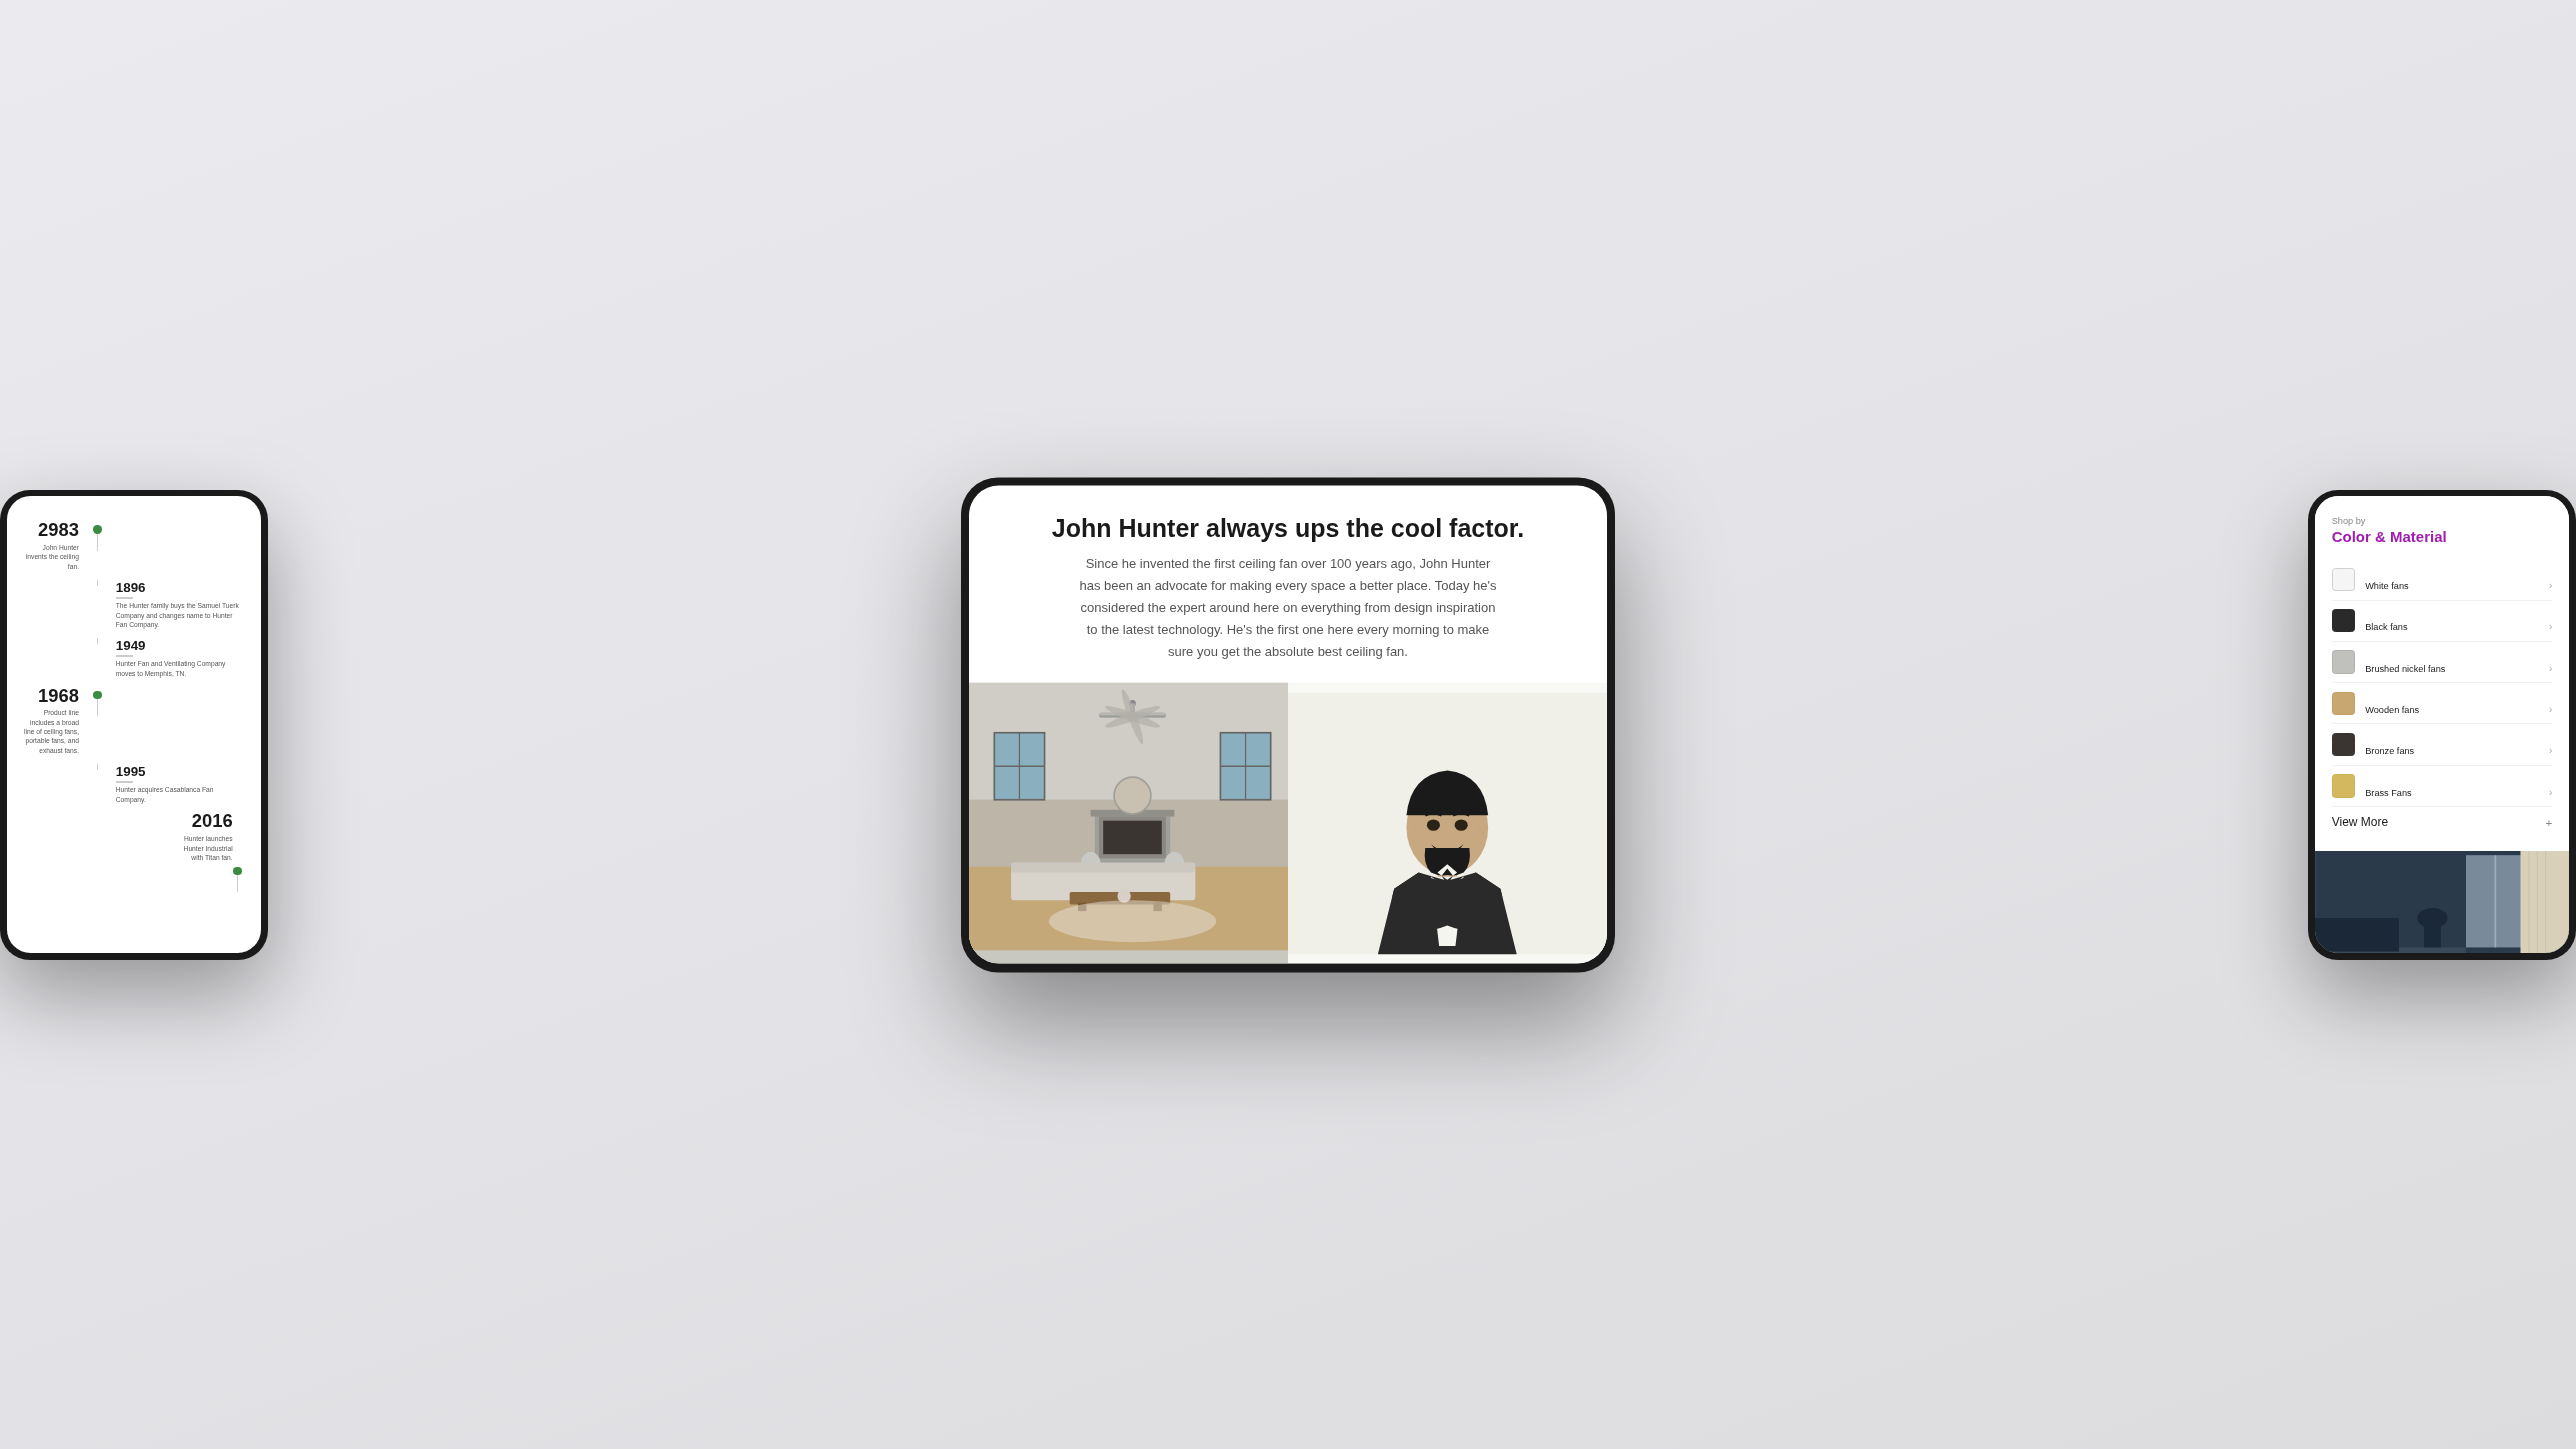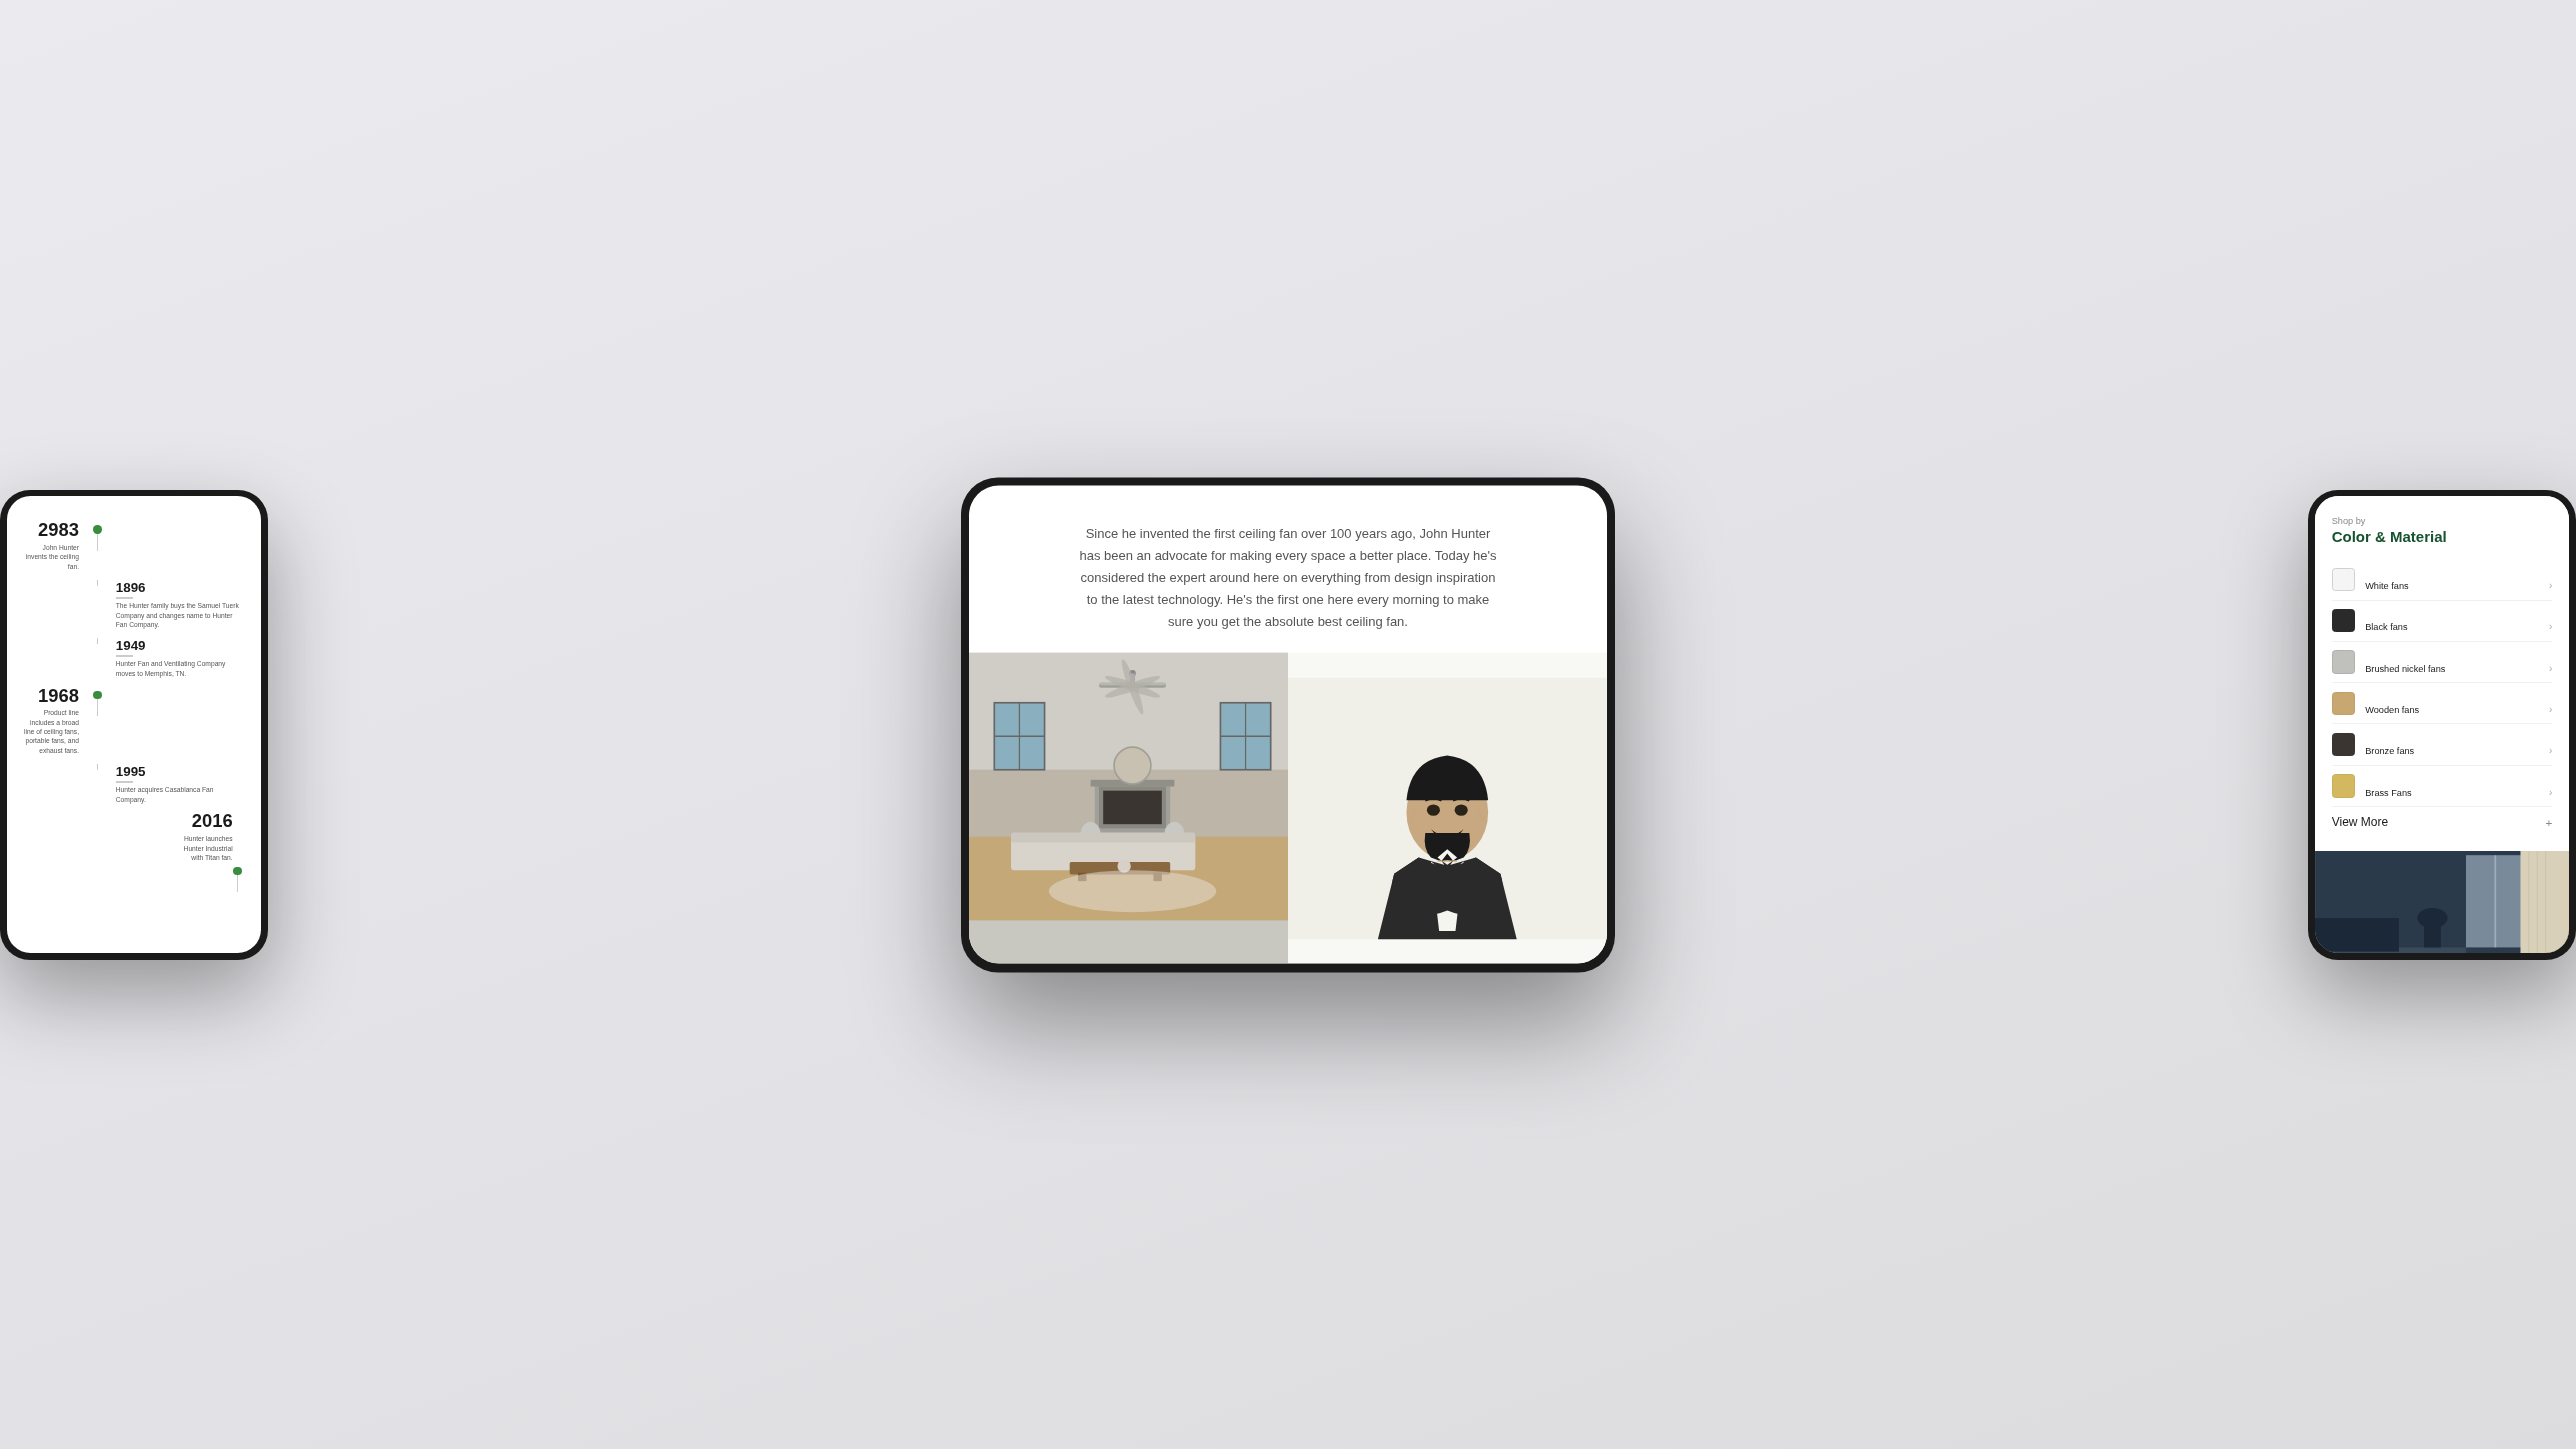--- a/index.html
+++ b/index.html
@@ -234,21 +234,21 @@
 
     .shop-by {
       font-size: 9.2px;
       color: #888;
       font-weight: 400;
     }
 
     .shop-title {
       font-size: 15px;
       font-weight: 700;
-      color: #14532d;
+      color: #a21caf;
       margin-top: 1.7px;
       line-height: 1.2;
     }
 
     .color-list {
       margin-top: 13.4px;
       display: flex;
       flex-direction: column;
       gap: 0;
     }
@@ -388,20 +388,21 @@
           <div class="timeline-right"></div>
         </div>
 
       </div>
     </div>
   </div>
 
   <div class="tablet-middle">
     <div class="screen">
       <div class="middle-header">
+        <div class="middle-title">John Hunter always ups the cool factor.</div>
         <div class="middle-subtitle">Since he invented the first ceiling fan over 100 years ago, John Hunter has been an advocate for making every space a better place. Today he's considered the expert around here on everything from design inspiration to the latest technology. He's the first one here every morning to make sure you get the absolute best ceiling fan.</div>
       </div>
       <div class="middle-images">
 
         <div class="middle-img-left">
           <svg width="327" height="268" viewBox="0 0 390 320" xmlns="http://www.w3.org/2000/svg">
 
             <rect width="390" height="320" fill="#c8c5be"></rect>
 
             <rect x="0" y="0" width="390" height="140" fill="#d0cdc6"></rect>

